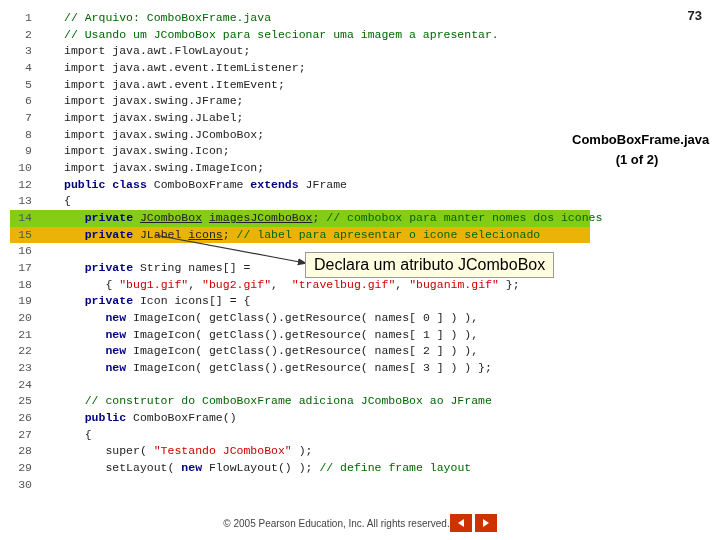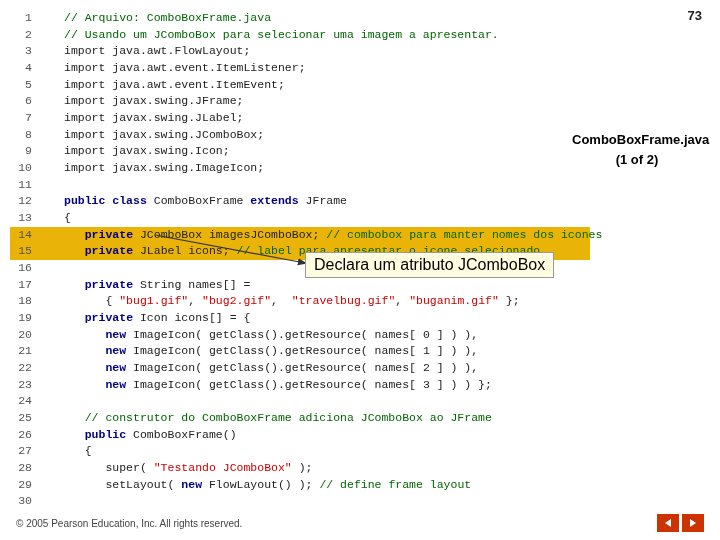--- a/index.html
+++ b/index.html
@@ -56,26 +56,27 @@
       color: #222;
       white-space: pre;
       font-size: 11.5px;
       margin-left: 24px;
     }
 
     .kw { color: #000080; font-weight: bold; }
     .cmt { color: #006600; }
     .str { color: #cc0000; }
     .highlight-line {
-      background: #eab308;
+      background: #84cc16;
     }
     .highlight-line2 {
       background: #eab308;
     }
     .underline-text {
+      text-decoration: underline;
       text-align: right;
     }
 
     .sidebar-info {
       position: absolute;
       top: 130px;
       right: 18px;
       width: 130px;
       text-align: center;
       font-family: Arial, sans-serif;
@@ -99,21 +100,21 @@
       z-index: 10;
     }
 
     .footer-area {
       position: absolute;
       bottom: 8px;
       left: 0;
       right: 0;
       display: flex;
       align-items: center;
-      justify-content: space-between;
+      justify-content: center;
       padding: 0 16px;
     }
 
     .footer-text {
       font-family: Arial, sans-serif;
       font-size: 10px;
       color: #444;
     }
 
     .nav-buttons {
@@ -190,24 +191,20 @@
     <div class="code-line">
       <span class="line-num">9</span>
       <span class="code-text">import javax.swing.Icon;</span>
     </div>
 
     <div class="code-line">
       <span class="line-num">10</span>
       <span class="code-text">import javax.swing.ImageIcon;</span>
     </div>
 
-    <div class="code-line">
-      <span class="line-num">11</span>
-      <span class="code-text"> </span>
-    </div>
 
     <div class="code-line">
       <span class="line-num">12</span>
       <span class="code-text"><span class="kw">public class</span> ComboBoxFrame <span class="kw">extends</span> JFrame</span>
     </div>
 
     <div class="code-line">
       <span class="line-num">13</span>
       <span class="code-text">{</span>
     </div>

